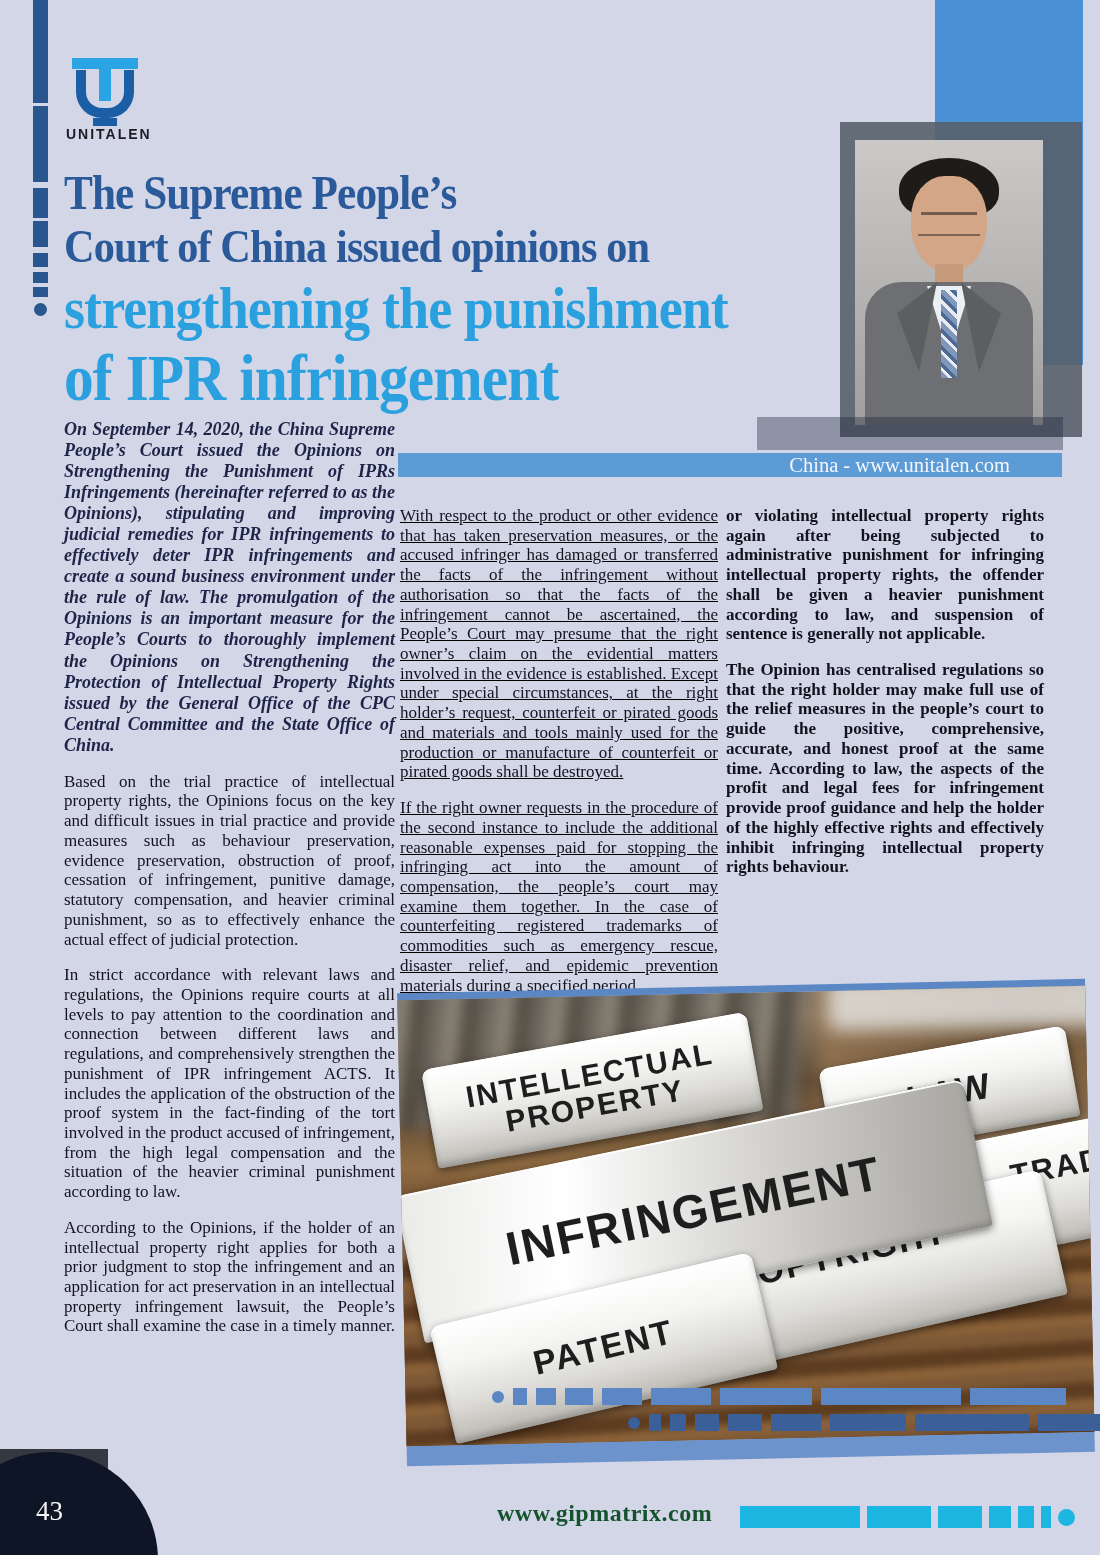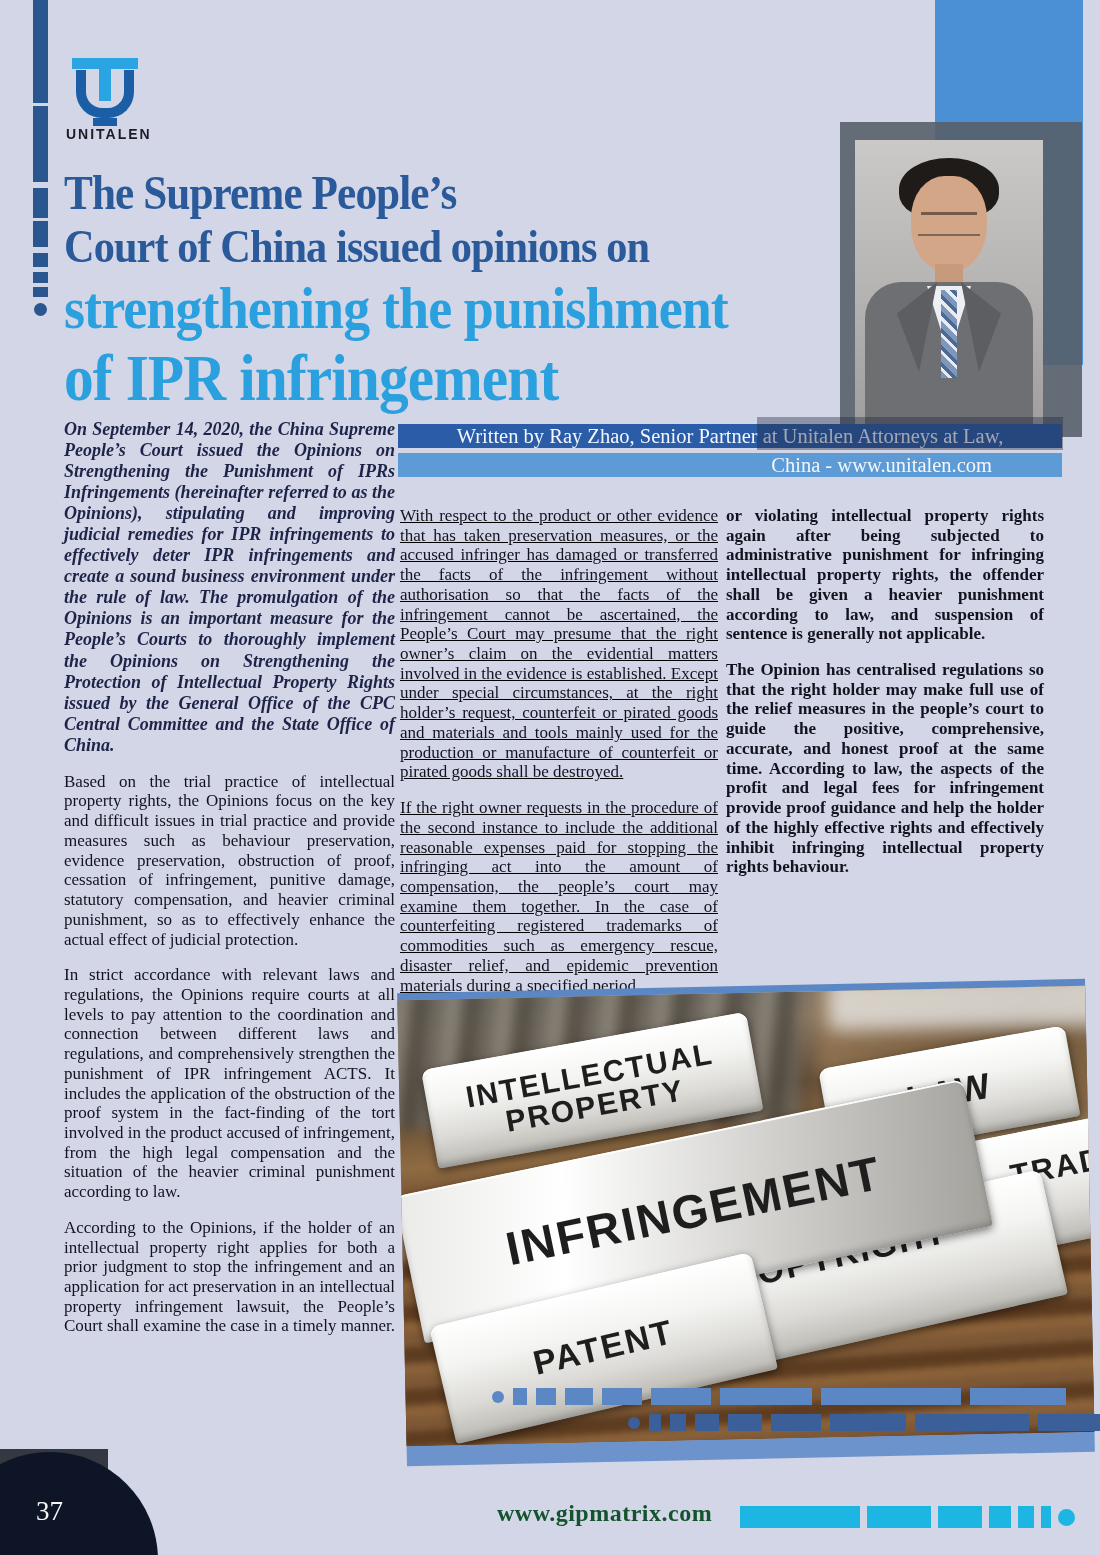--- a/index.html
+++ b/index.html
@@ -52,21 +52,21 @@
          background:repeating-linear-gradient(45deg,#7e97bb 0 5px,#e8ecf2 5px 8px,#4d6a94 8px 12px);}
   .p-lapel-l{position:absolute;left:42px;top:142px;width:40px;height:90px;background:#5c5e62;
              clip-path:polygon(100% 0,0 35%,55% 100%);}
   .p-lapel-r{position:absolute;left:106px;top:142px;width:40px;height:90px;background:#5c5e62;
              clip-path:polygon(0 0,100% 35%,45% 100%);}
 
   
   .bar1{position:absolute;left:398px;top:424px;width:664px;height:24px;background:#2a5ca8;
         color:#f4f6fa;font-size:20.5px;line-height:24px;text-align:center;}
   .bar2{position:absolute;left:398px;top:453px;width:664px;height:24px;background:#5c9bd6;
-        color:#f4f6fa;font-size:20.5px;line-height:24px;text-align:right;box-sizing:border-box;padding-right:70px;}
+        color:#f4f6fa;font-size:20.5px;line-height:24px;text-align:right;box-sizing:border-box;padding-right:52px;}
   .bar-dim{position:absolute;left:757px;top:417px;width:306px;height:33px;background:rgba(28,38,58,.38);}
 
   
   .col{position:absolute;text-align:justify;}
   .col1{left:64px;top:419px;width:331px;}
   .col2{left:400px;top:506px;width:318px;text-decoration:underline;}
   .col3{left:726px;top:506px;width:318px;font-weight:bold;}
   .lead{font-style:italic;font-weight:700;font-size:18px;line-height:1.17;color:#1d2448;margin:0;}
   .bp{font-size:17px;line-height:1.16;color:#13131f;margin:16px 0 0 0;}
   .col2 .bp:first-child,.col3 .bp:first-child{margin-top:0;}
@@ -162,21 +162,20 @@
       <span class="p-glass"></span>
       <span class="p-neck"></span>
       <span class="p-suit"></span>
       <span class="p-shirt"></span>
       <span class="p-tie"></span>
       <span class="p-lapel-l"></span>
       <span class="p-lapel-r"></span>
     </div>
   </div>
 
-  <div class="bar1">Written by Ray Zhao, Senior Partner at Unitalen Attorneys at Law,</div>
   <div class="bar2">China  - www.unitalen.com</div>
   <div class="bar-dim"></div>
 
   <div class="col col1">
     <p class="lead">On September 14, 2020, the China Supreme People’s Court issued the Opinions on Strengthening the Punishment of IPRs Infringements (hereinafter referred to as the Opinions), stipulating and improving judicial remedies for IPR infringements to effectively deter IPR infringements and create a sound business environment under the rule of law. The promulgation of the Opinions is an important measure for the People’s Courts to thoroughly implement the Opinions on Strengthening the Protection of Intellectual Property Rights issued by the General Office of the CPC Central Committee and the State Office of China.</p>
     <p class="bp">Based on the trial practice of intellectual property rights, the Opinions focus on the key and difficult issues in trial practice and provide measures such as behaviour preservation, evidence preservation, obstruction of proof, cessation of infringement, punitive damage, statutory compensation, and heavier criminal punishment, so as to effectively enhance the actual effect of judicial protection.</p>
     <p class="bp">In strict accordance with relevant laws and regulations, the Opinions require courts at all levels to pay attention to the coordination and connection between different laws and regulations, and comprehensively strengthen the punishment of IPR infringement ACTS. It includes the application of the obstruction of the proof system in the fact-finding of the tort involved in the product accused of infringement, from the high legal compensation and the situation of the heavier criminal punishment according to law.</p>
     <p class="bp">According to the Opinions, if the holder of an intellectual property right applies for both a prior judgment to stop the infringement and an application for act preservation in an intellectual property infringement lawsuit, the People’s Court shall examine the case in a timely manner.</p>
   </div>
   <div class="col col2">
@@ -234,21 +233,21 @@
     <i style="width:24px;"></i>
       <i style="width:34px;"></i>
       <i style="width:50px;"></i>
     <i style="width:76px;"></i>
       <i style="width:114px;"></i>
       <i style="width:110px;"></i>
   </div>
 
   <div class="charcoal"></div>
   <div class="corner-circle"></div>
-  <div class="page-num">37</div>
+  <div class="page-num">43</div>
   <div class="site">www.gipmatrix.com</div>
   <div class="cyanrow">
     <i style="width:120px;"></i>
       <i style="width:64px;"></i>
       <i style="width:44px;"></i>
     <i style="width:22px;"></i>
       <i style="width:16px;"></i>
       <i style="width:10px;"></i>
     <i class="cdot"></i>
   </div>

